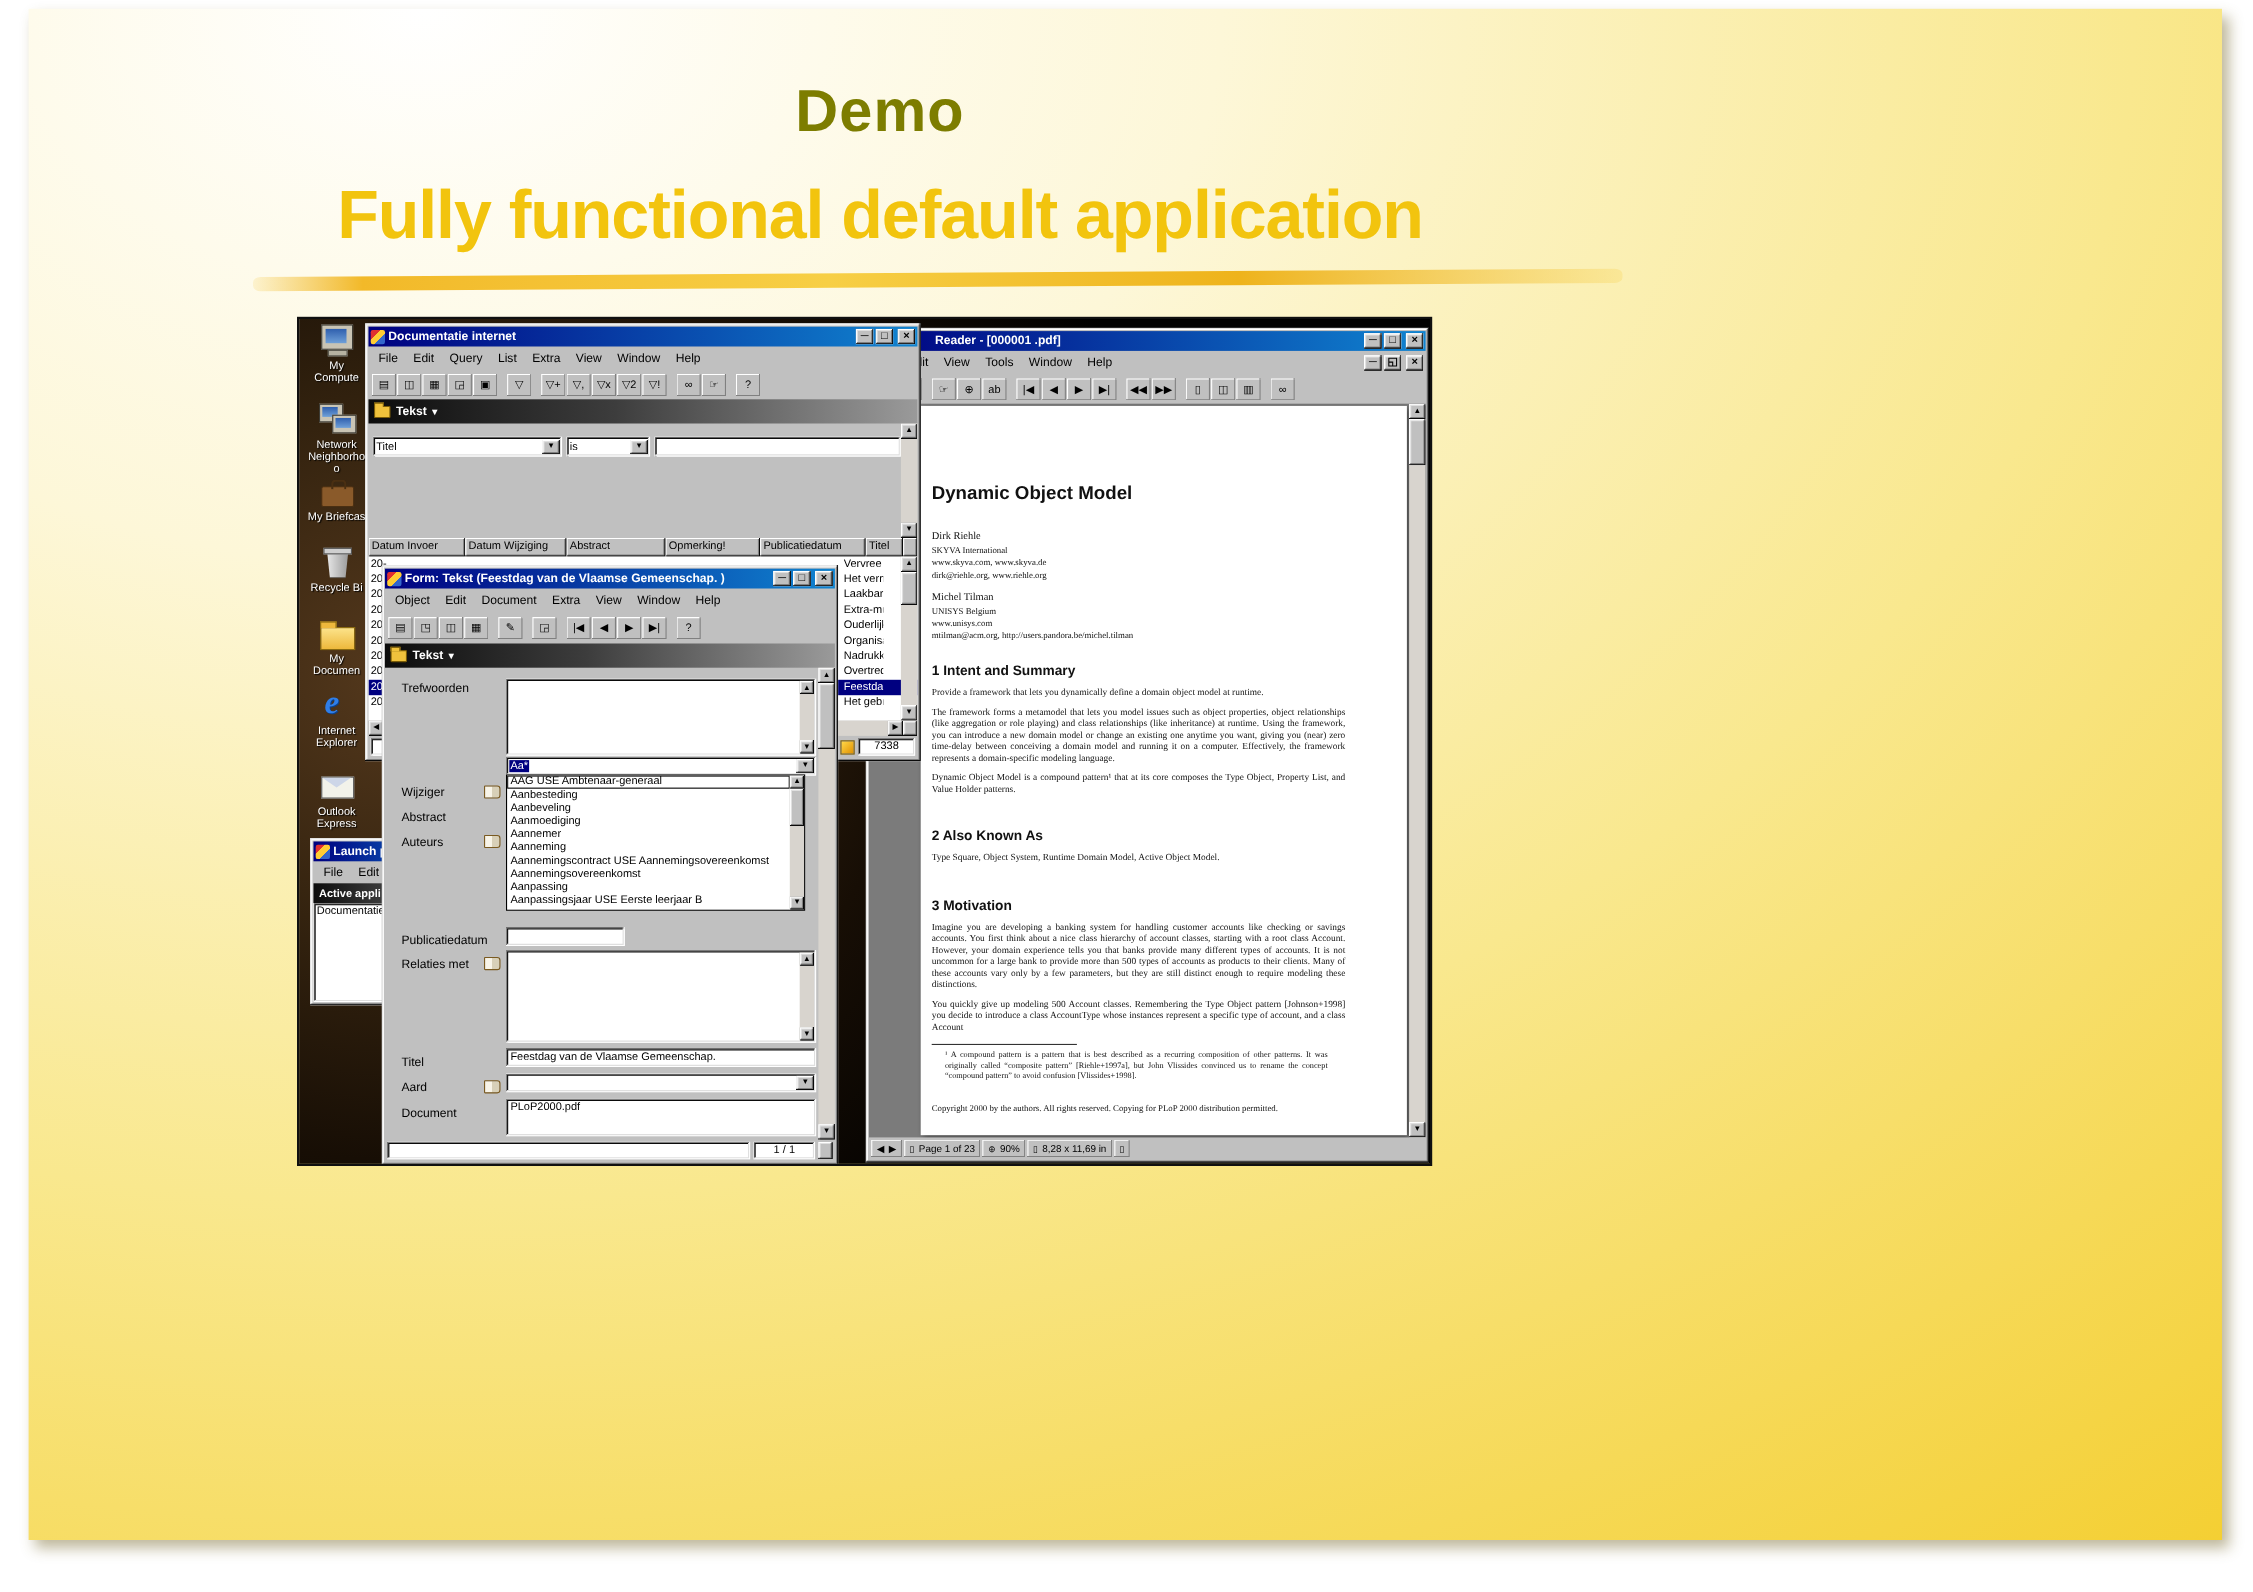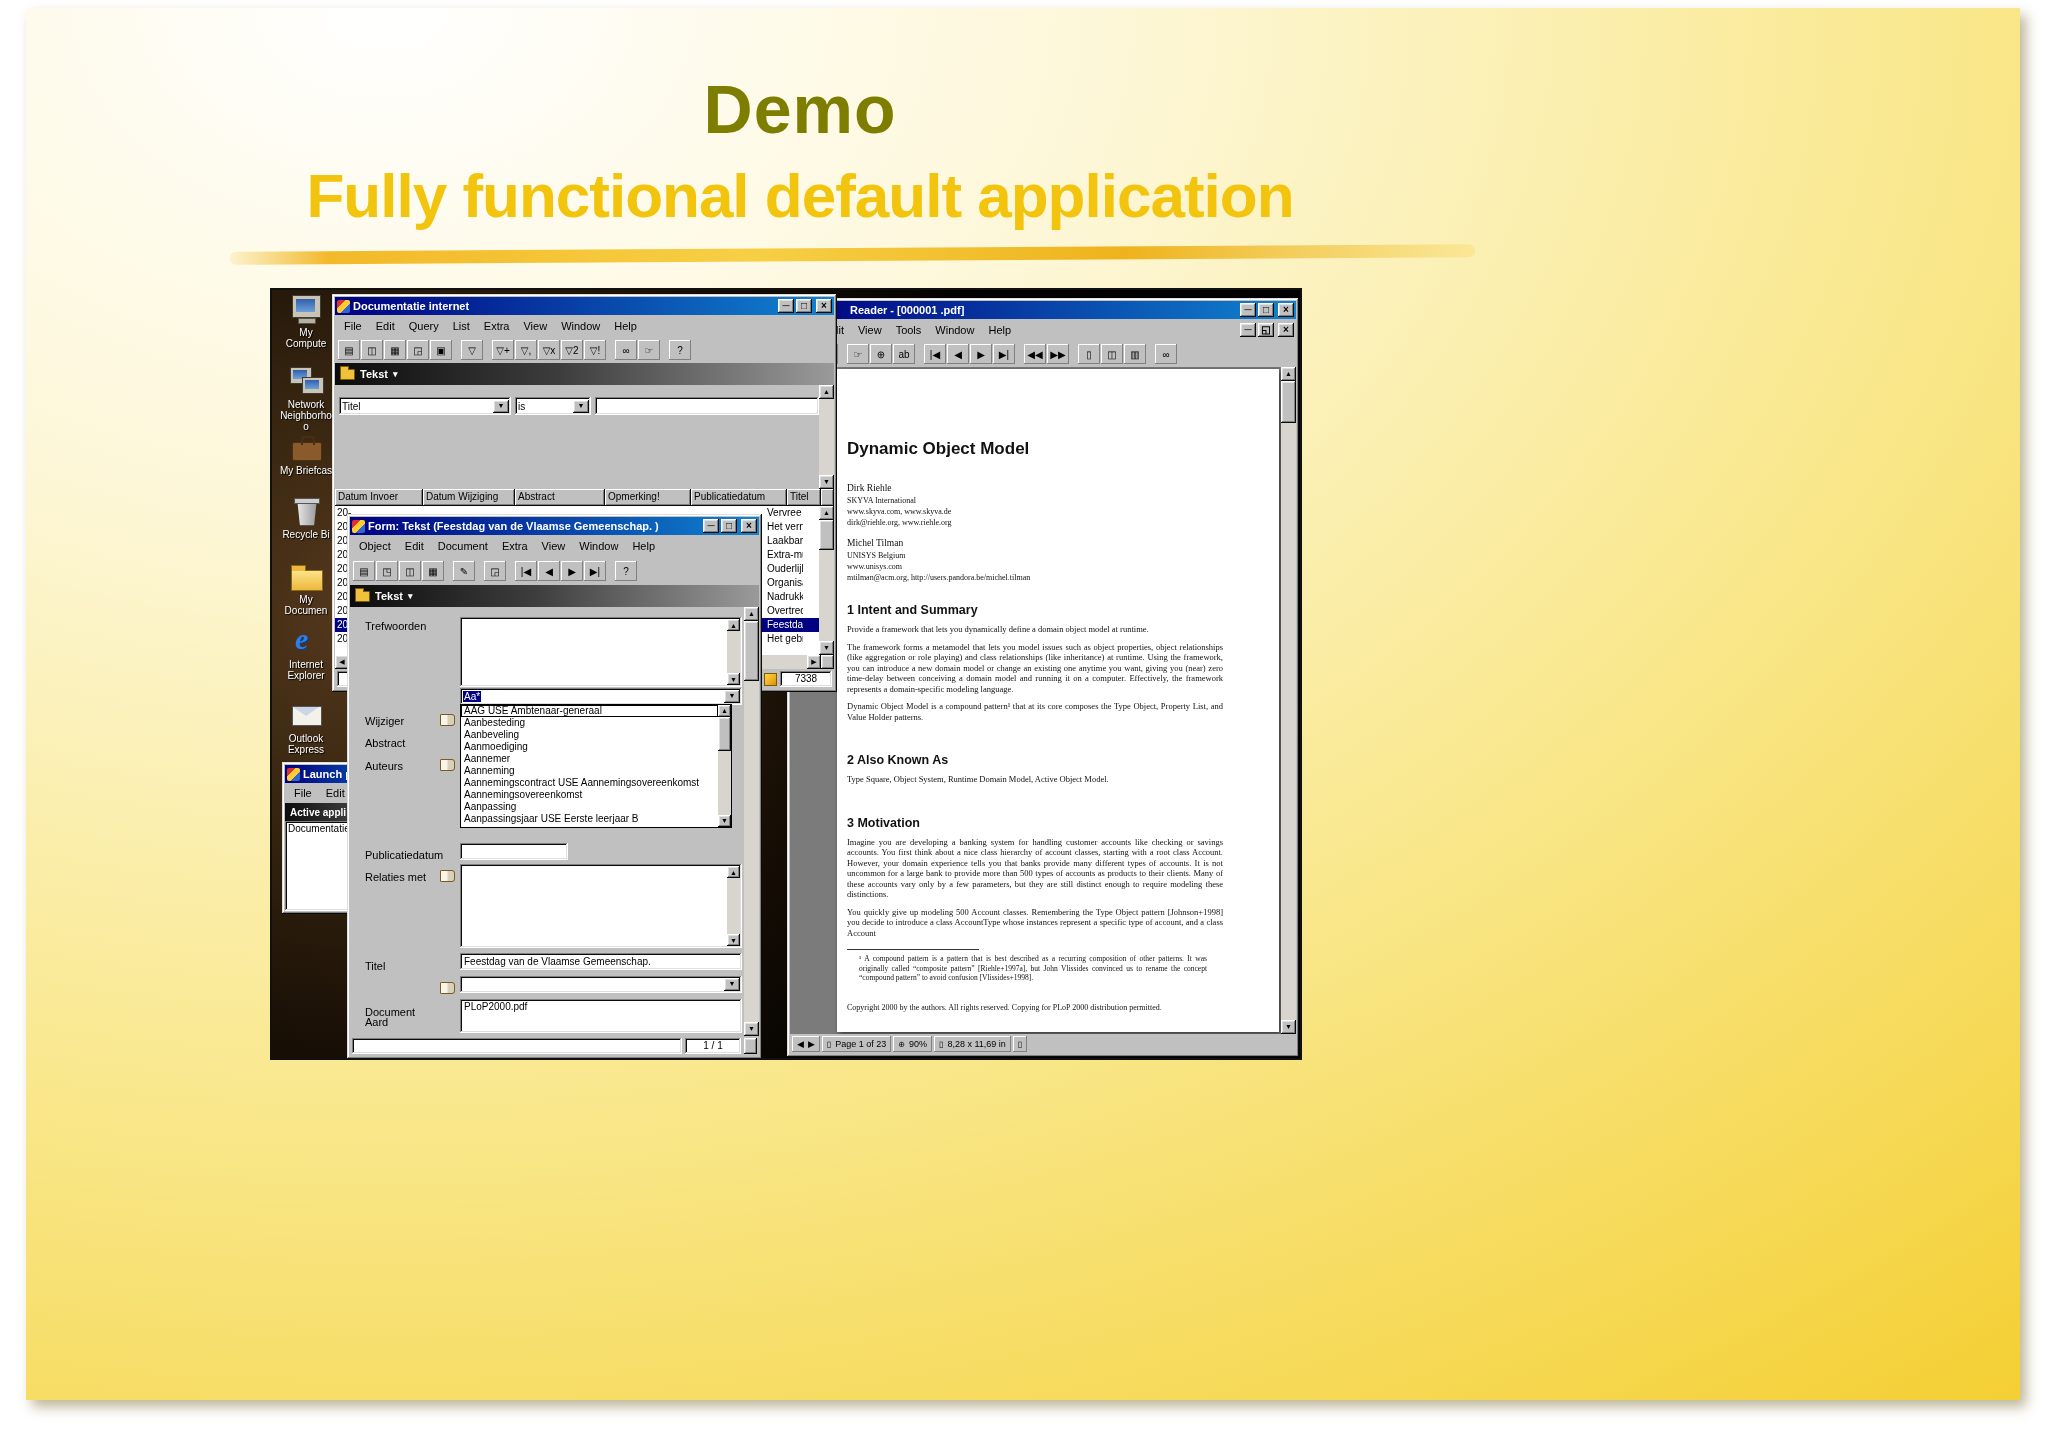--- a/index.html
+++ b/index.html
@@ -4,21 +4,21 @@
 <style>
   * { margin:0; padding:0; box-sizing:border-box; }
   html,body { width:2048px; height:1447px; }
   body { background:#fff; font-family:"Liberation Sans",sans-serif; position:relative; overflow:hidden; }
 
   
   .slide { position:absolute; left:26px; top:8px; width:1994px; height:1392px;
     background:radial-gradient(130% 130% at 18% 0%, #ffffff 0%, #fdf7d8 28%, #f9e88e 60%, #f4cf32 100%);
     box-shadow:6px 7px 12px rgba(110,95,30,.45); }
   .slide-title { position:absolute; left:0; top:62px; width:1548px; text-align:center;
-    font-size:68px; font-weight:bold; color:#7d7d00; letter-spacing:1px; }
+    font-size:54px; font-weight:bold; color:#7d7d00; letter-spacing:1px; }
   .slide-subtitle { position:absolute; left:0; top:152px; width:1548px; text-align:center;
     font-size:62px; font-weight:bold; color:#f2c40e; letter-spacing:-1px; }
   .brush { position:absolute; left:204px; top:240px; width:1245px; height:13px;
     background:linear-gradient(90deg, rgba(244,196,48,.15), #f2b929 8%, #f7cf45 42%, #eeb31c 72%, rgba(247,207,69,.25));
     border-radius:7px/5px; transform:rotate(-0.35deg); }
 
   
   .desktop { position:absolute; left:270px; top:288px; width:1032px; height:772px; overflow:hidden;
     border:2px solid #101010;
     background:radial-gradient(70% 90% at 9% 42%, #55391d 0%, #34230f 34%, #170e05 64%, #000 100%); }
@@ -695,21 +695,21 @@
         <div class="sb-v" style="right:2px; top:2px; bottom:2px; width:13px;" data-name="field-scrollbar">
           <div class="sbtn" style="flex:0 0 12px; height:12px;" data-name="scroll-up-icon">▲</div>
           <div class="strack" data-name="scroll-track"></div>
           <div class="sbtn" style="flex:0 0 12px; height:12px;" data-name="scroll-down-icon">▼</div>
         </div>
       </div>
 
       <span class="flabel" style="left:15px; top:353px;" data-name="field-label-titel">Titel</span>
       <input class="tx fld" style="left: 110px; top: 346px; width: 282px; height: 17px;" data-name="titel-input" value="Feestdag van de Vlaamse Gemeenschap.">
 
-      <span class="flabel" style="left:15px; top:376px;margin-top:33px;" data-name="field-label-aard">Aard</span>
+      <span class="flabel" style="left:15px; top:376px;" data-name="field-label-aard">Aard</span>
       <div class="book" style="left:90px; top:375px;" data-name="lookup-book-icon"></div>
       <div class="combo bi fld" style="left:110px; top:369px; width:282px; height:17px;" data-name="aard-combobox">
         <span class="cv" data-name="combobox-value"></span>
         <div class="cbtn" data-name="combo-dropdown-icon">▼</div>
       </div>
 
       <span class="flabel" style="left:15px; top:399px;" data-name="field-label-document">Document</span>
       <div class="bi fld" style="left:110px; top:392px; width:282px; height:34px;" data-name="document-field">
         <span class="inval" data-name="document-value">PLoP2000.pdf</span>
       </div>

